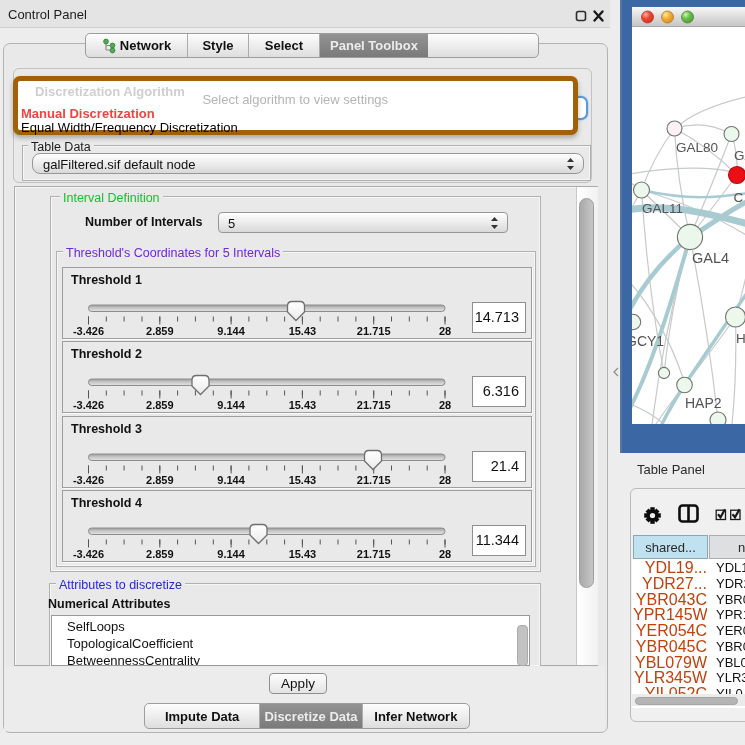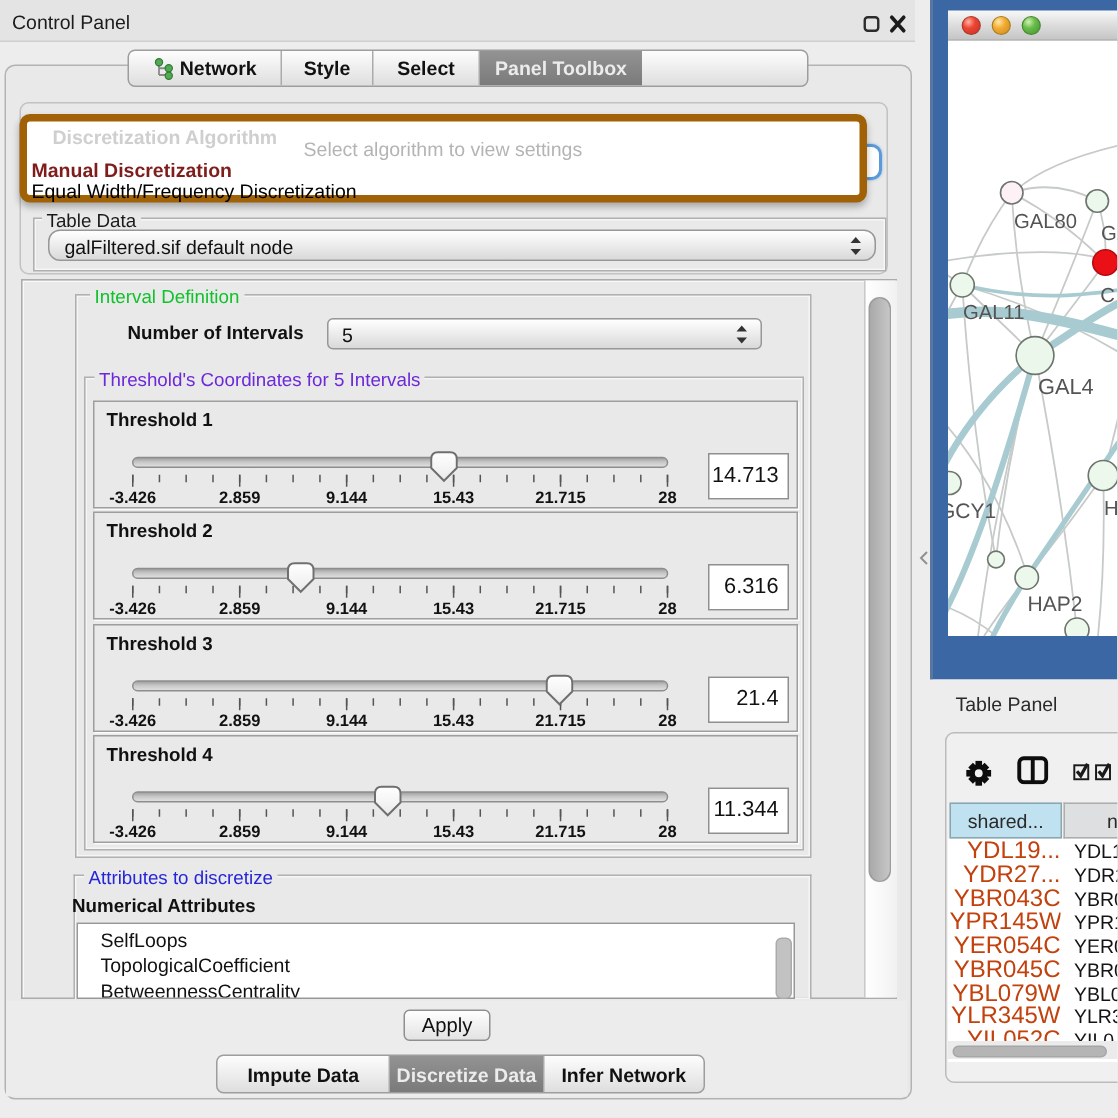--- a/index.html
+++ b/index.html
@@ -32,21 +32,21 @@
          border-radius:4px;box-sizing:border-box;font-size:13px;color:#111;}
   .combo .ctext{position:absolute;left:10px;top:3px;}
   .arrows{position:absolute;right:8px;top:3px;width:9px;height:14px;}
   #tdcombo{left:32px;top:153px;width:552px;height:21px;border-radius:8px;}
   
   #popup{left:13px;top:76px;width:564.5px;height:59px;background:#ffffff;
          border:5px solid #a16207;border-radius:7px;box-sizing:border-box;
          box-shadow:0 3px 5px rgba(0,0,0,0.28);}
   #ghostlabel{left:17px;top:3px;font-size:13px;font-weight:bold;color:#cfcfcf;position:absolute;}
   #selalg{left:0;right:0;top:11px;text-align:center;font-size:13px;color:#b4b4b4;position:absolute;}
-  #mandisc{left:3px;top:25px;font-size:13px;font-weight:bold;color:#7f1d1d;position:absolute;}
+  #mandisc{left:3px;top:25px;font-size:13px;font-weight:bold;color:#ef4444;position:absolute;}
   #eqdisc{left:3px;top:39px;font-size:13px;color:#000;position:absolute;}
   #combofrag{left:566px;top:96px;width:21.5px;height:23.5px;background:#fff;
              border:2.5px solid #5a9ad9;border-radius:0 7px 7px 0;border-left:none;box-sizing:border-box;box-shadow:0 0 2px #7fb0e0;}
   
   #scrollpane{left:14px;top:186px;width:584px;height:480px;border:1px solid #ababab;
               box-sizing:border-box;background:#e9e9e9;box-shadow:inset 1px 1px 0 #f8f8f8;}
   #vtrack{left:576px;top:187px;width:21px;height:478px;background:linear-gradient(90deg,#ffffff,#f1f1f1);
           border-left:1px solid #c9c9c9;}
   #vthumb{left:579px;top:198px;width:15px;height:390px;border-radius:8px;
           background:linear-gradient(90deg,#a9a9a9,#c6c6c6);border:1px solid #9c9c9c;box-sizing:border-box;}

